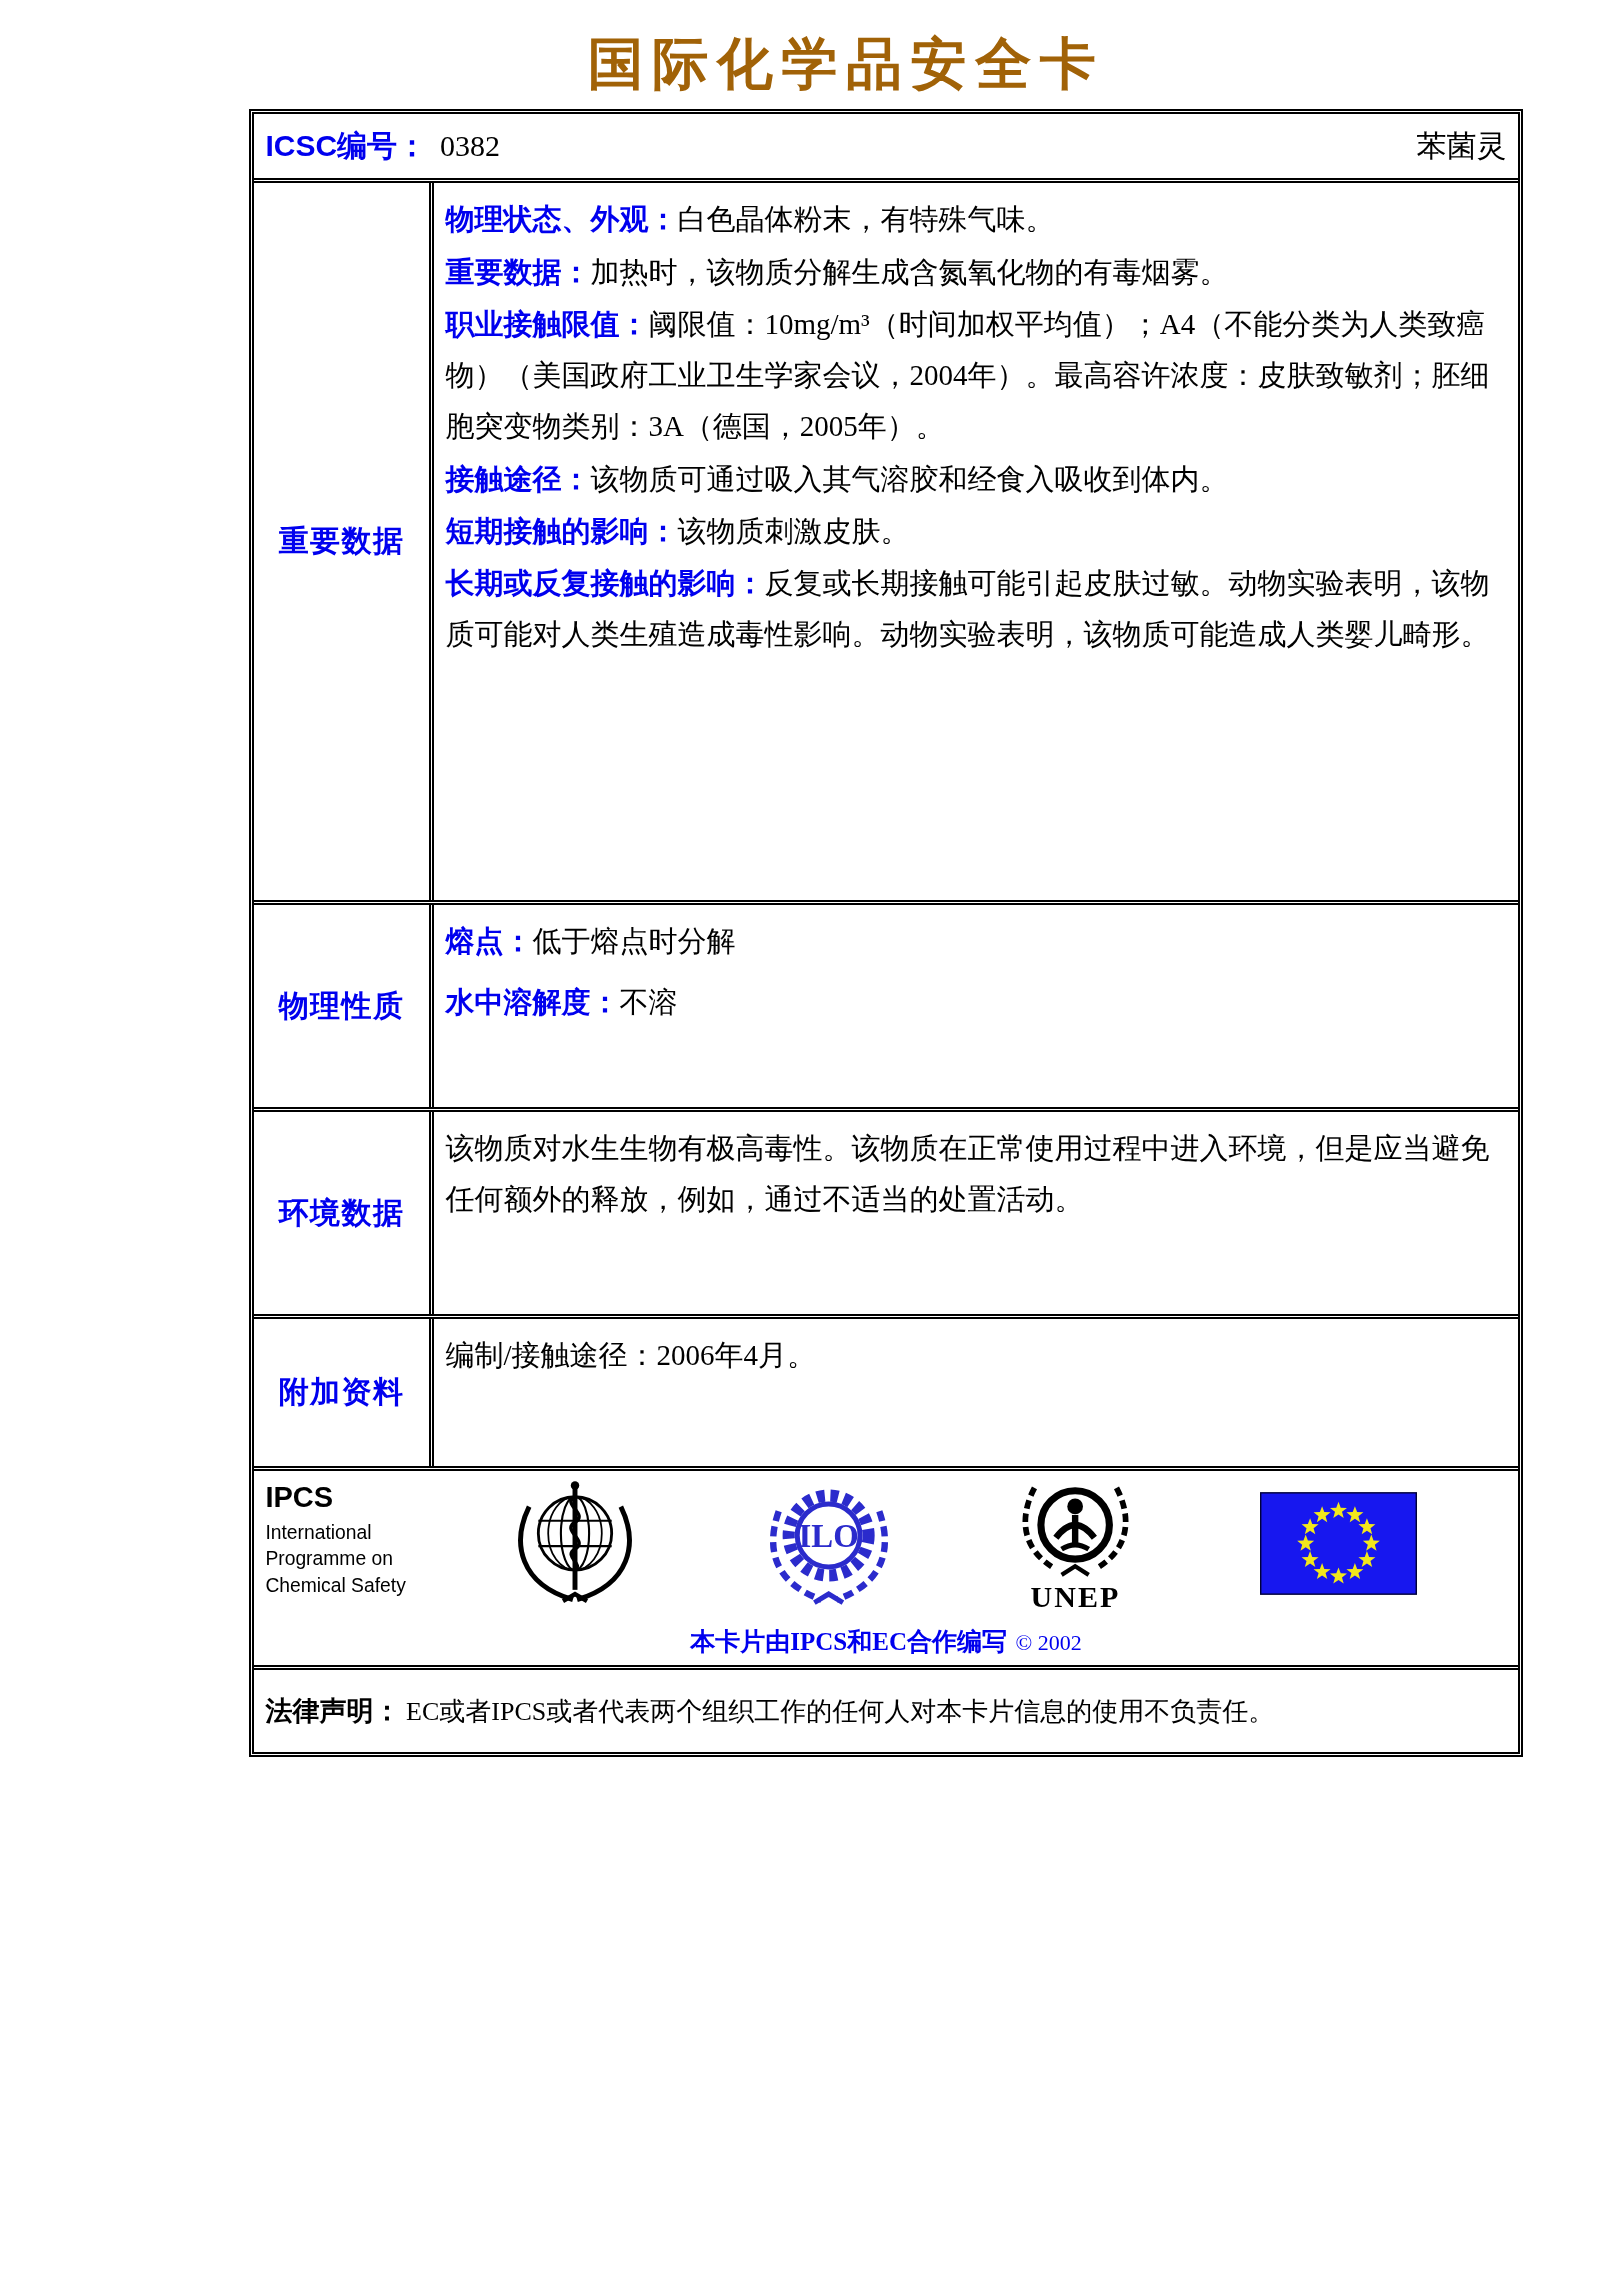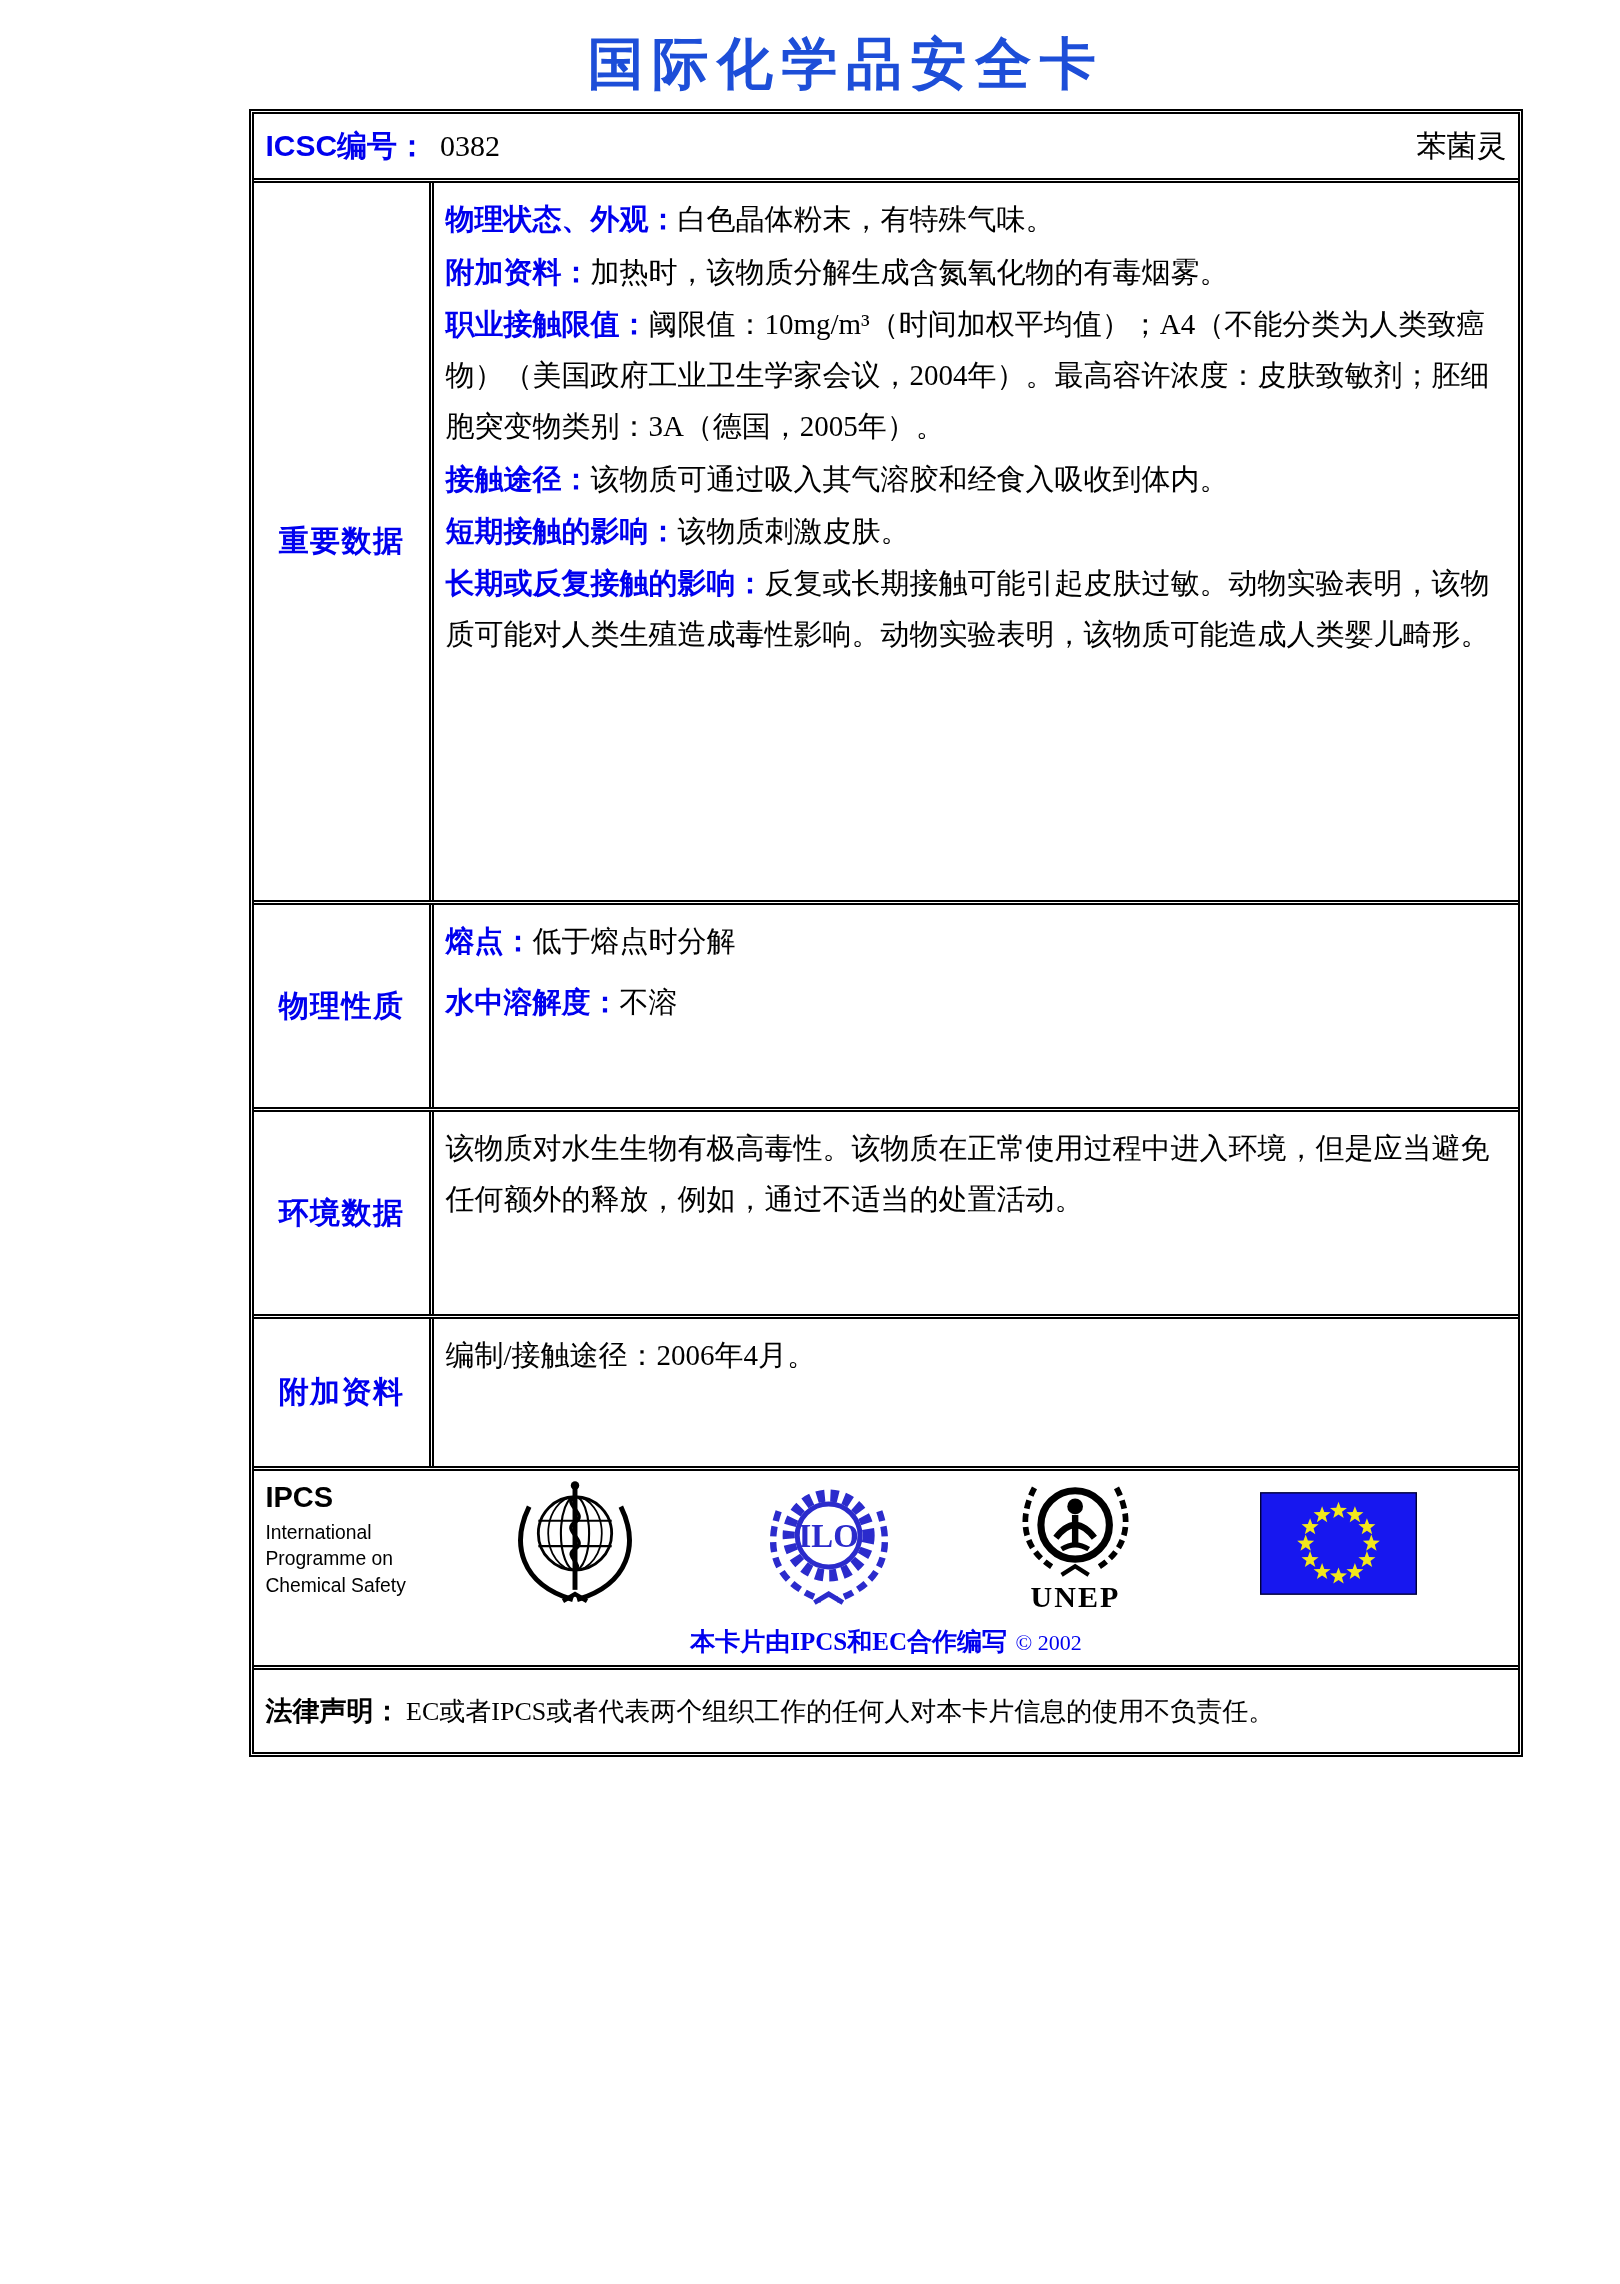--- a/index.html
+++ b/index.html
@@ -3,21 +3,21 @@
 <meta charset="utf-8">
 <style>
   * { margin:0; padding:0; box-sizing:border-box; }
   html,body { background:#ffffff; }
   .page {
     position:relative; width:1621px; height:2284px; background:#ffffff; overflow:hidden;
     font-family:"Liberation Serif","DejaVu Serif",serif; color:#000;
   }
   .doc-title {
     position:absolute; top:27px; left:209px; width:1274px;
-    text-align:center; font-size:56px; font-weight:bold; color:#1d4ed8;
+    text-align:center; font-size:56px; font-weight:bold; color:#a16207;
     letter-spacing:8.6px; font-family:"Liberation Serif","DejaVu Serif",serif;
   }
   .card {
     position:absolute; top:109px; left:209px; width:1274px;
     border:5px double #000; background:#fff;margin-left:40px;
   }
   .row { position:relative; border-bottom:5px double #000; }
   .row:last-child { border-bottom:none; }
 
   .header-row { height:69px; display:flex; align-items:center; padding:0 11.4px; }
@@ -84,21 +84,21 @@
       <span class="icsc-number">0382</span>
       <span class="chem-name">苯菌灵</span>
     </div>
 
     <div class="row two-col r-important">
       <div class="label-cell">
         <span>重要数据</span>
       </div>
       <div class="content-cell">
         <p><span class="k">物理状态、外观：</span><span class="v">白色晶体粉末，有特殊气味。</span></p>
-        <p><span class="k">附加资料：</span><span class="v">加热时，该物质分解生成含氮氧化物的有毒烟雾。</span></p>
+        <p><span class="k">重要数据：</span><span class="v">加热时，该物质分解生成含氮氧化物的有毒烟雾。</span></p>
         <p><span class="k">职业接触限值：</span><span class="v">阈限值：10mg/m³（时间加权平均值）；A4（不能分类为人类致癌物）（美国政府工业卫生学家会议，2004年）。最高容许浓度：皮肤致敏剂；胚细胞突变物类别：3A（德国，2005年）。</span></p>
         <p><span class="k">接触途径：</span><span class="v">该物质可通过吸入其气溶胶和经食入吸收到体内。</span></p>
         <p><span class="k">短期接触的影响：</span><span class="v">该物质刺激皮肤。</span></p>
         <p><span class="k">长期或反复接触的影响：</span><span class="v">反复或长期接触可能引起皮肤过敏。动物实验表明，该物质可能对人类生殖造成毒性影响。动物实验表明，该物质可能造成人类婴儿畸形。</span></p>
       </div>
     </div>
 
     <div class="row two-col r-physical">
       <div class="label-cell">
         <span>物理性质</span>

